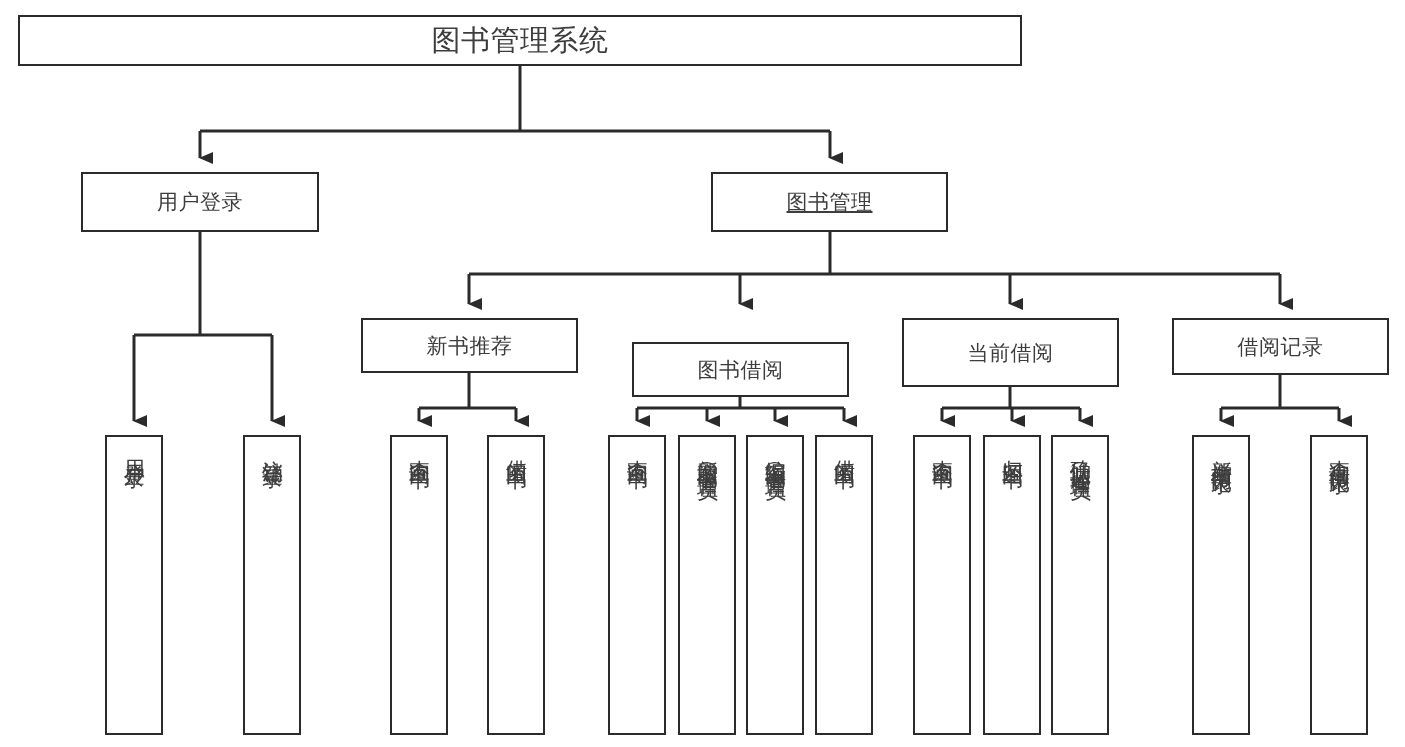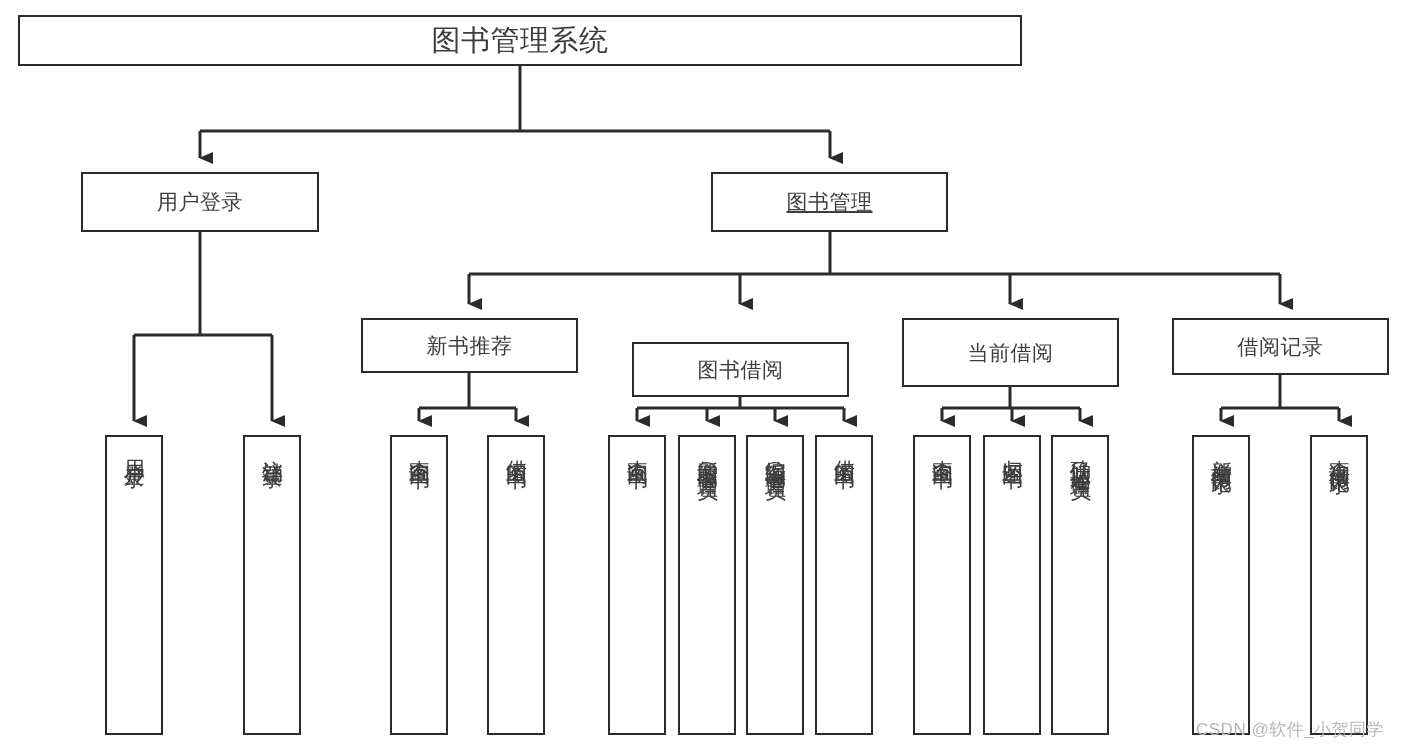--- a/index.html
+++ b/index.html
@@ -175,15 +175,14 @@
         <span class="vtext">确认归还（管理员）</span>
       </div>
       <div class="node node-v" style="left: 1192px; top: 435px; width: 58px; height: 300px;">
         <span class="vtext">新增借阅记录</span>
       </div>
       <div class="node node-v" style="left: 1310px; top: 435px; width: 58px; height: 300px;">
         <span class="vtext">查询借阅记录</span>
       </div>
     </div>
 
-  <div class="watermark" style="left: 1196px; top: 718px;">CSDN @软件_小贺同学</div>
 
 </div>
 
 </body></html>

